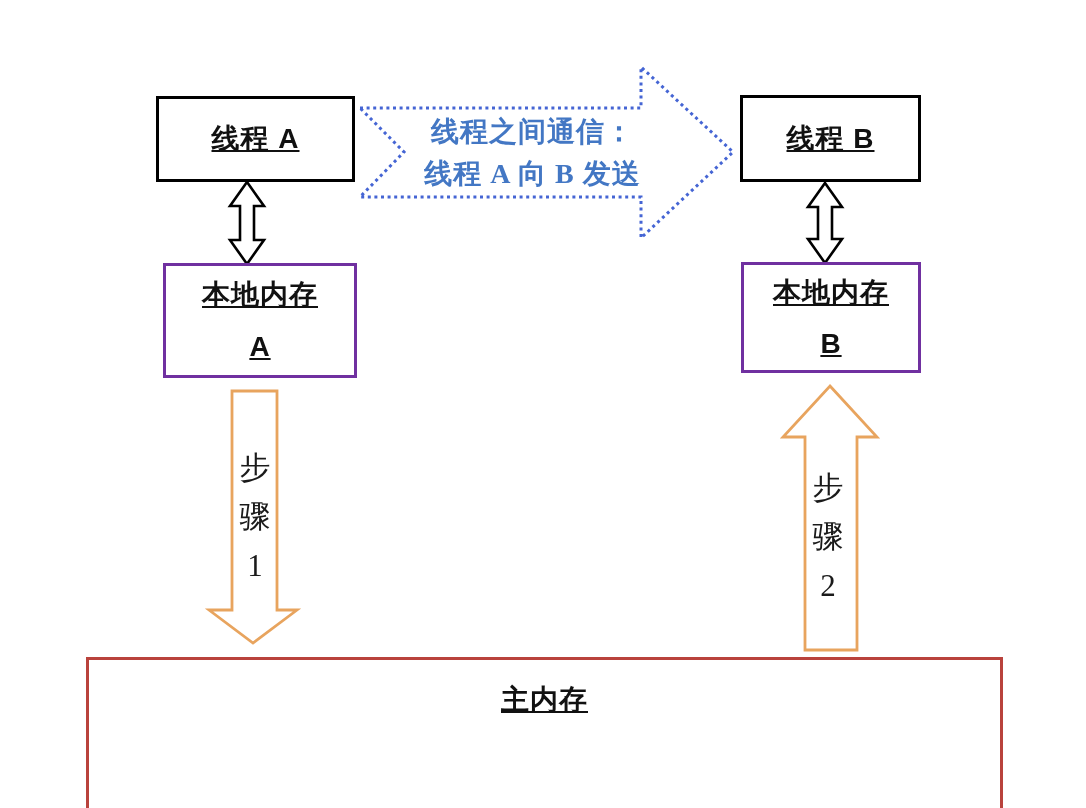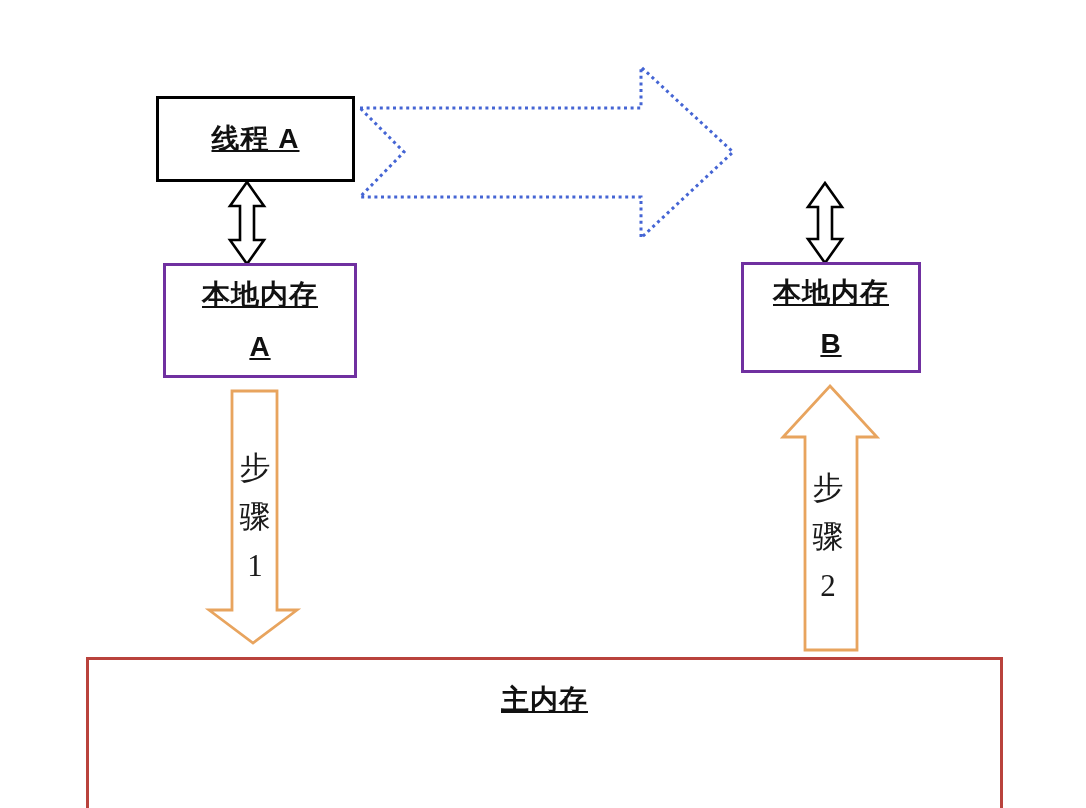--- a/index.html
+++ b/index.html
@@ -98,35 +98,42 @@
 
     <polygon class="step-arrow" points="232,391 277,391 277,610 297,610 253,643 209,610 232,610"></polygon>
 
     <polygon class="step-arrow" points="830,386 877,437 857,437 857,650 805,650 805,437 783,437"></polygon>
   </svg>
 
   <div class="box thread-a">
     <span>线程 A</span>
   </div>
 
+  <div class="box thread-b">
+    <span>线程 B</span>
+  </div>
 
   <div class="box local-a">
     <div>本地内存</div>
     <div>A</div>
   </div>
 
   <div class="box local-b">
     <div>本地内存</div>
     <div>B</div>
   </div>
 
   <div class="box main-memory">
     <span>主内存</span>
   </div>
 
+  <div class="comm-text">
+    <div>线程之间通信：</div>
+    <div>线程 A 向 B 发送</div>
+  </div>
 
   <div class="step-text step1-text">
     <div>步</div>
     <div>骤</div>
     <div>1</div>
   </div>
 
   <div class="step-text step2-text">
     <div>步</div>
     <div>骤</div>

